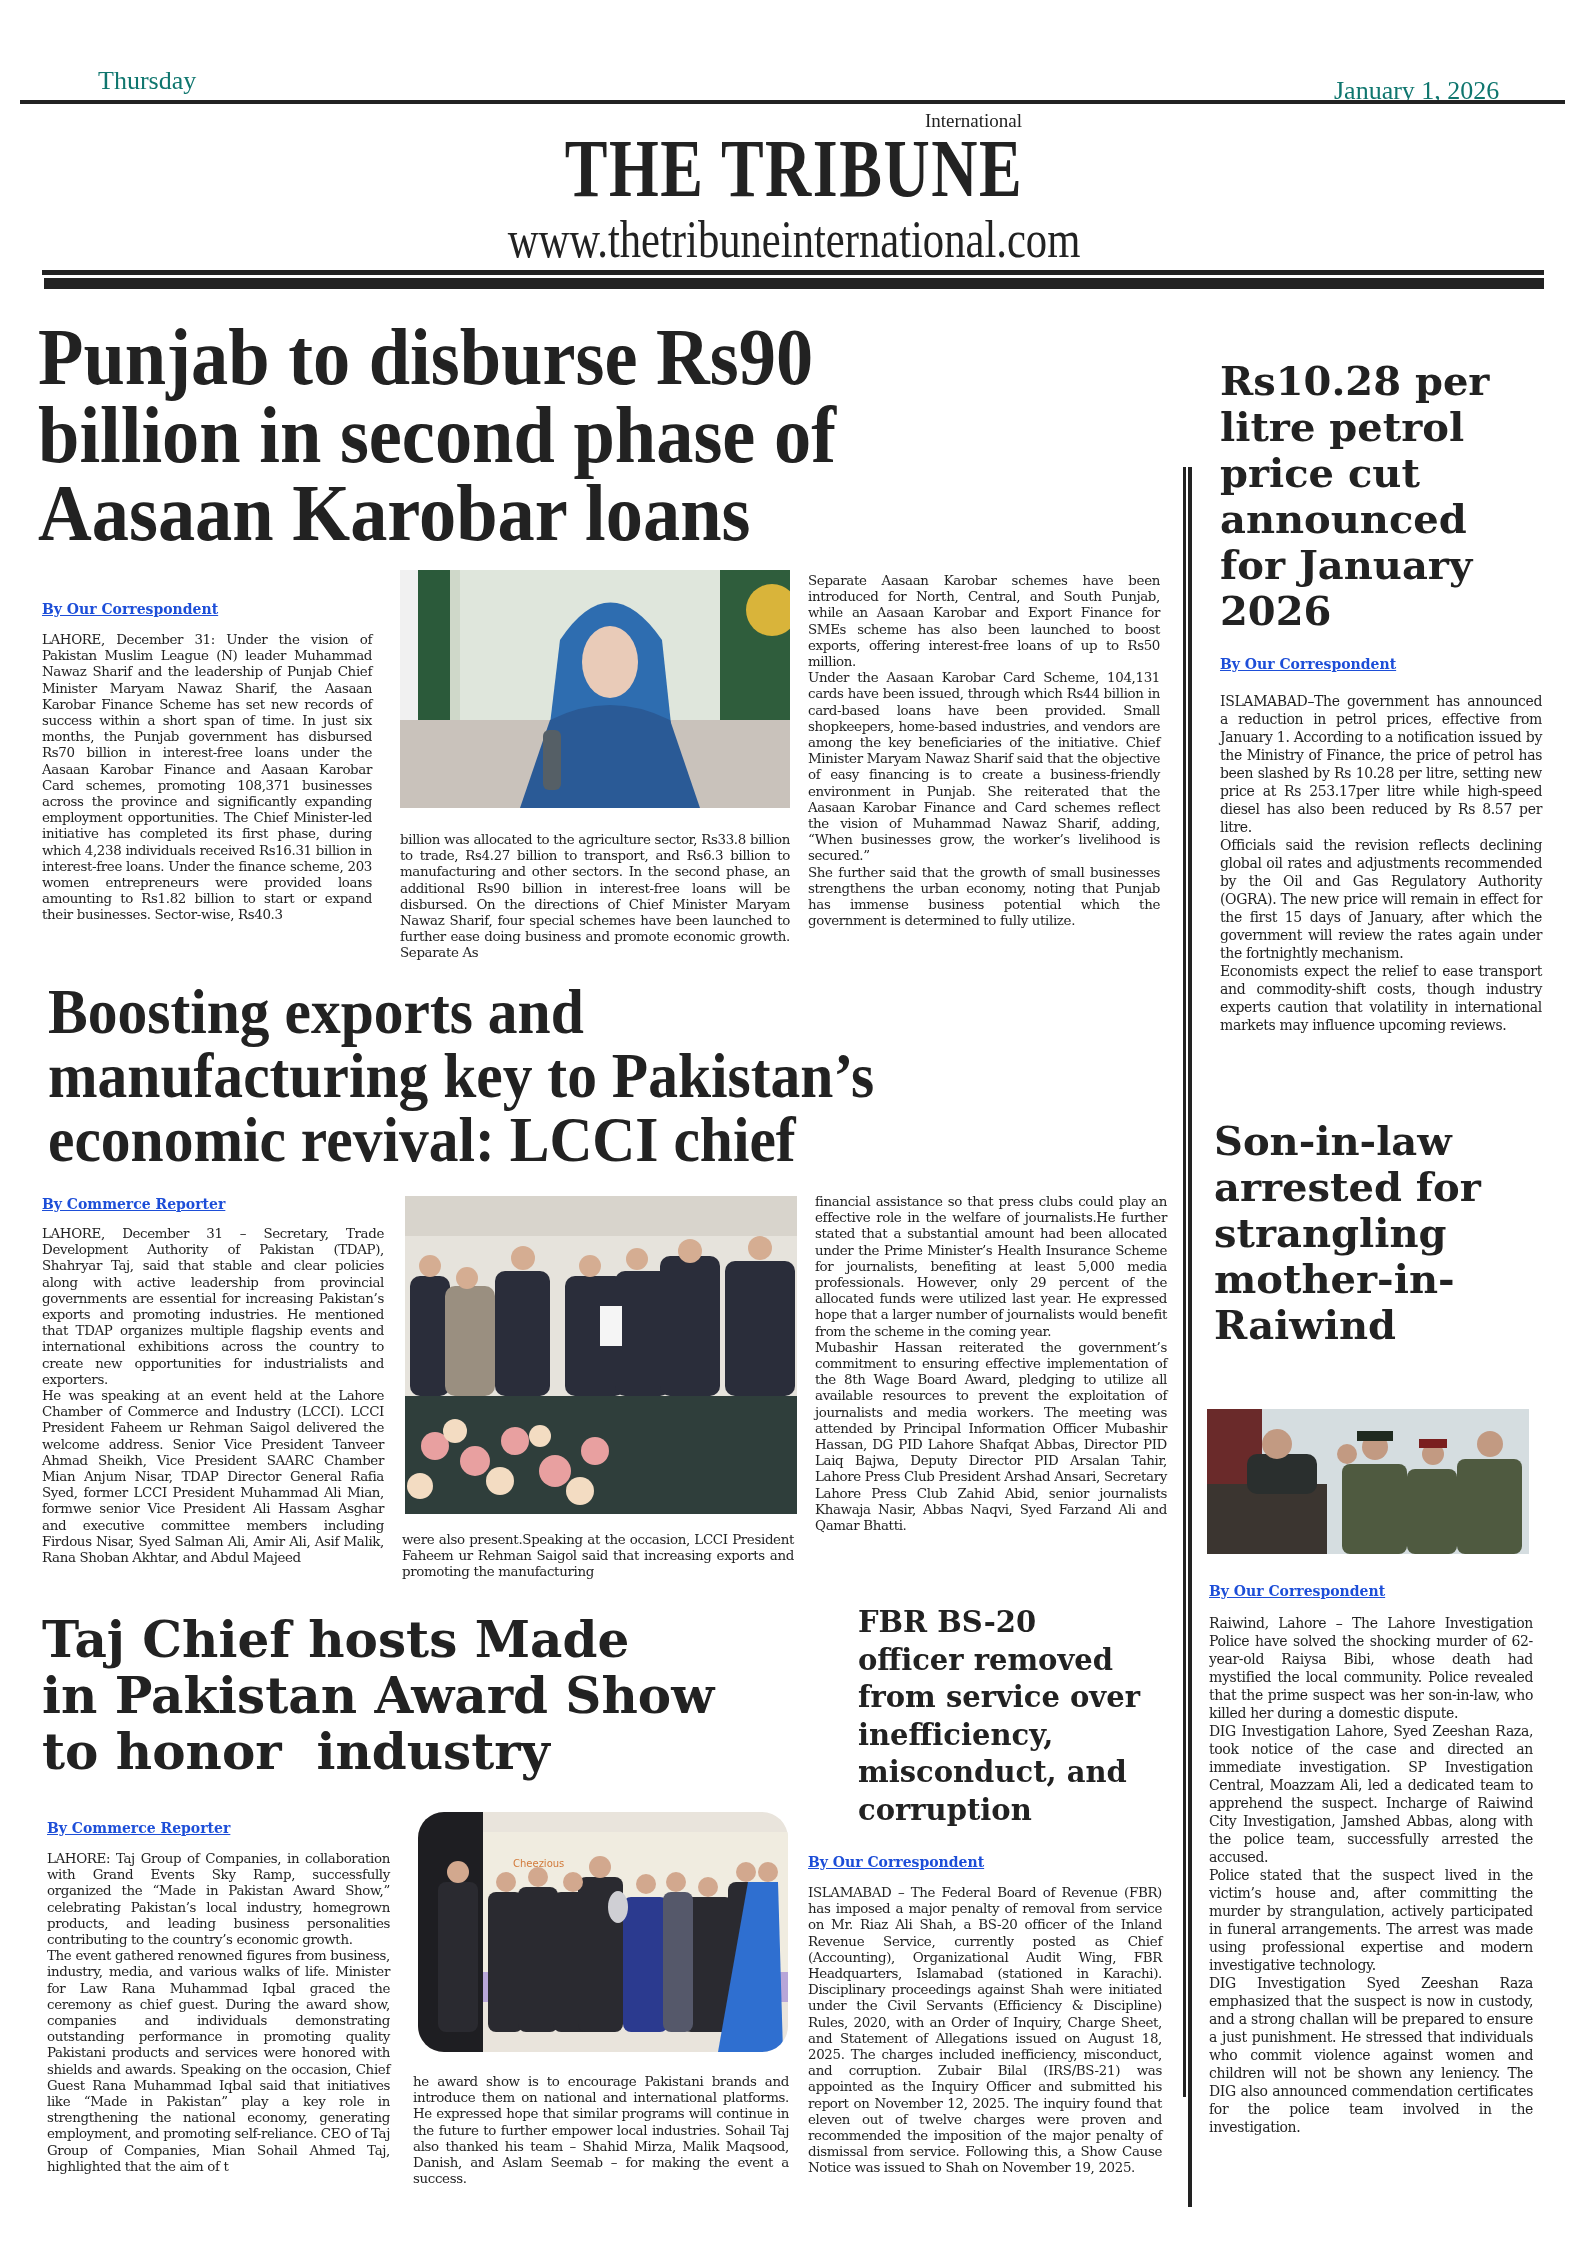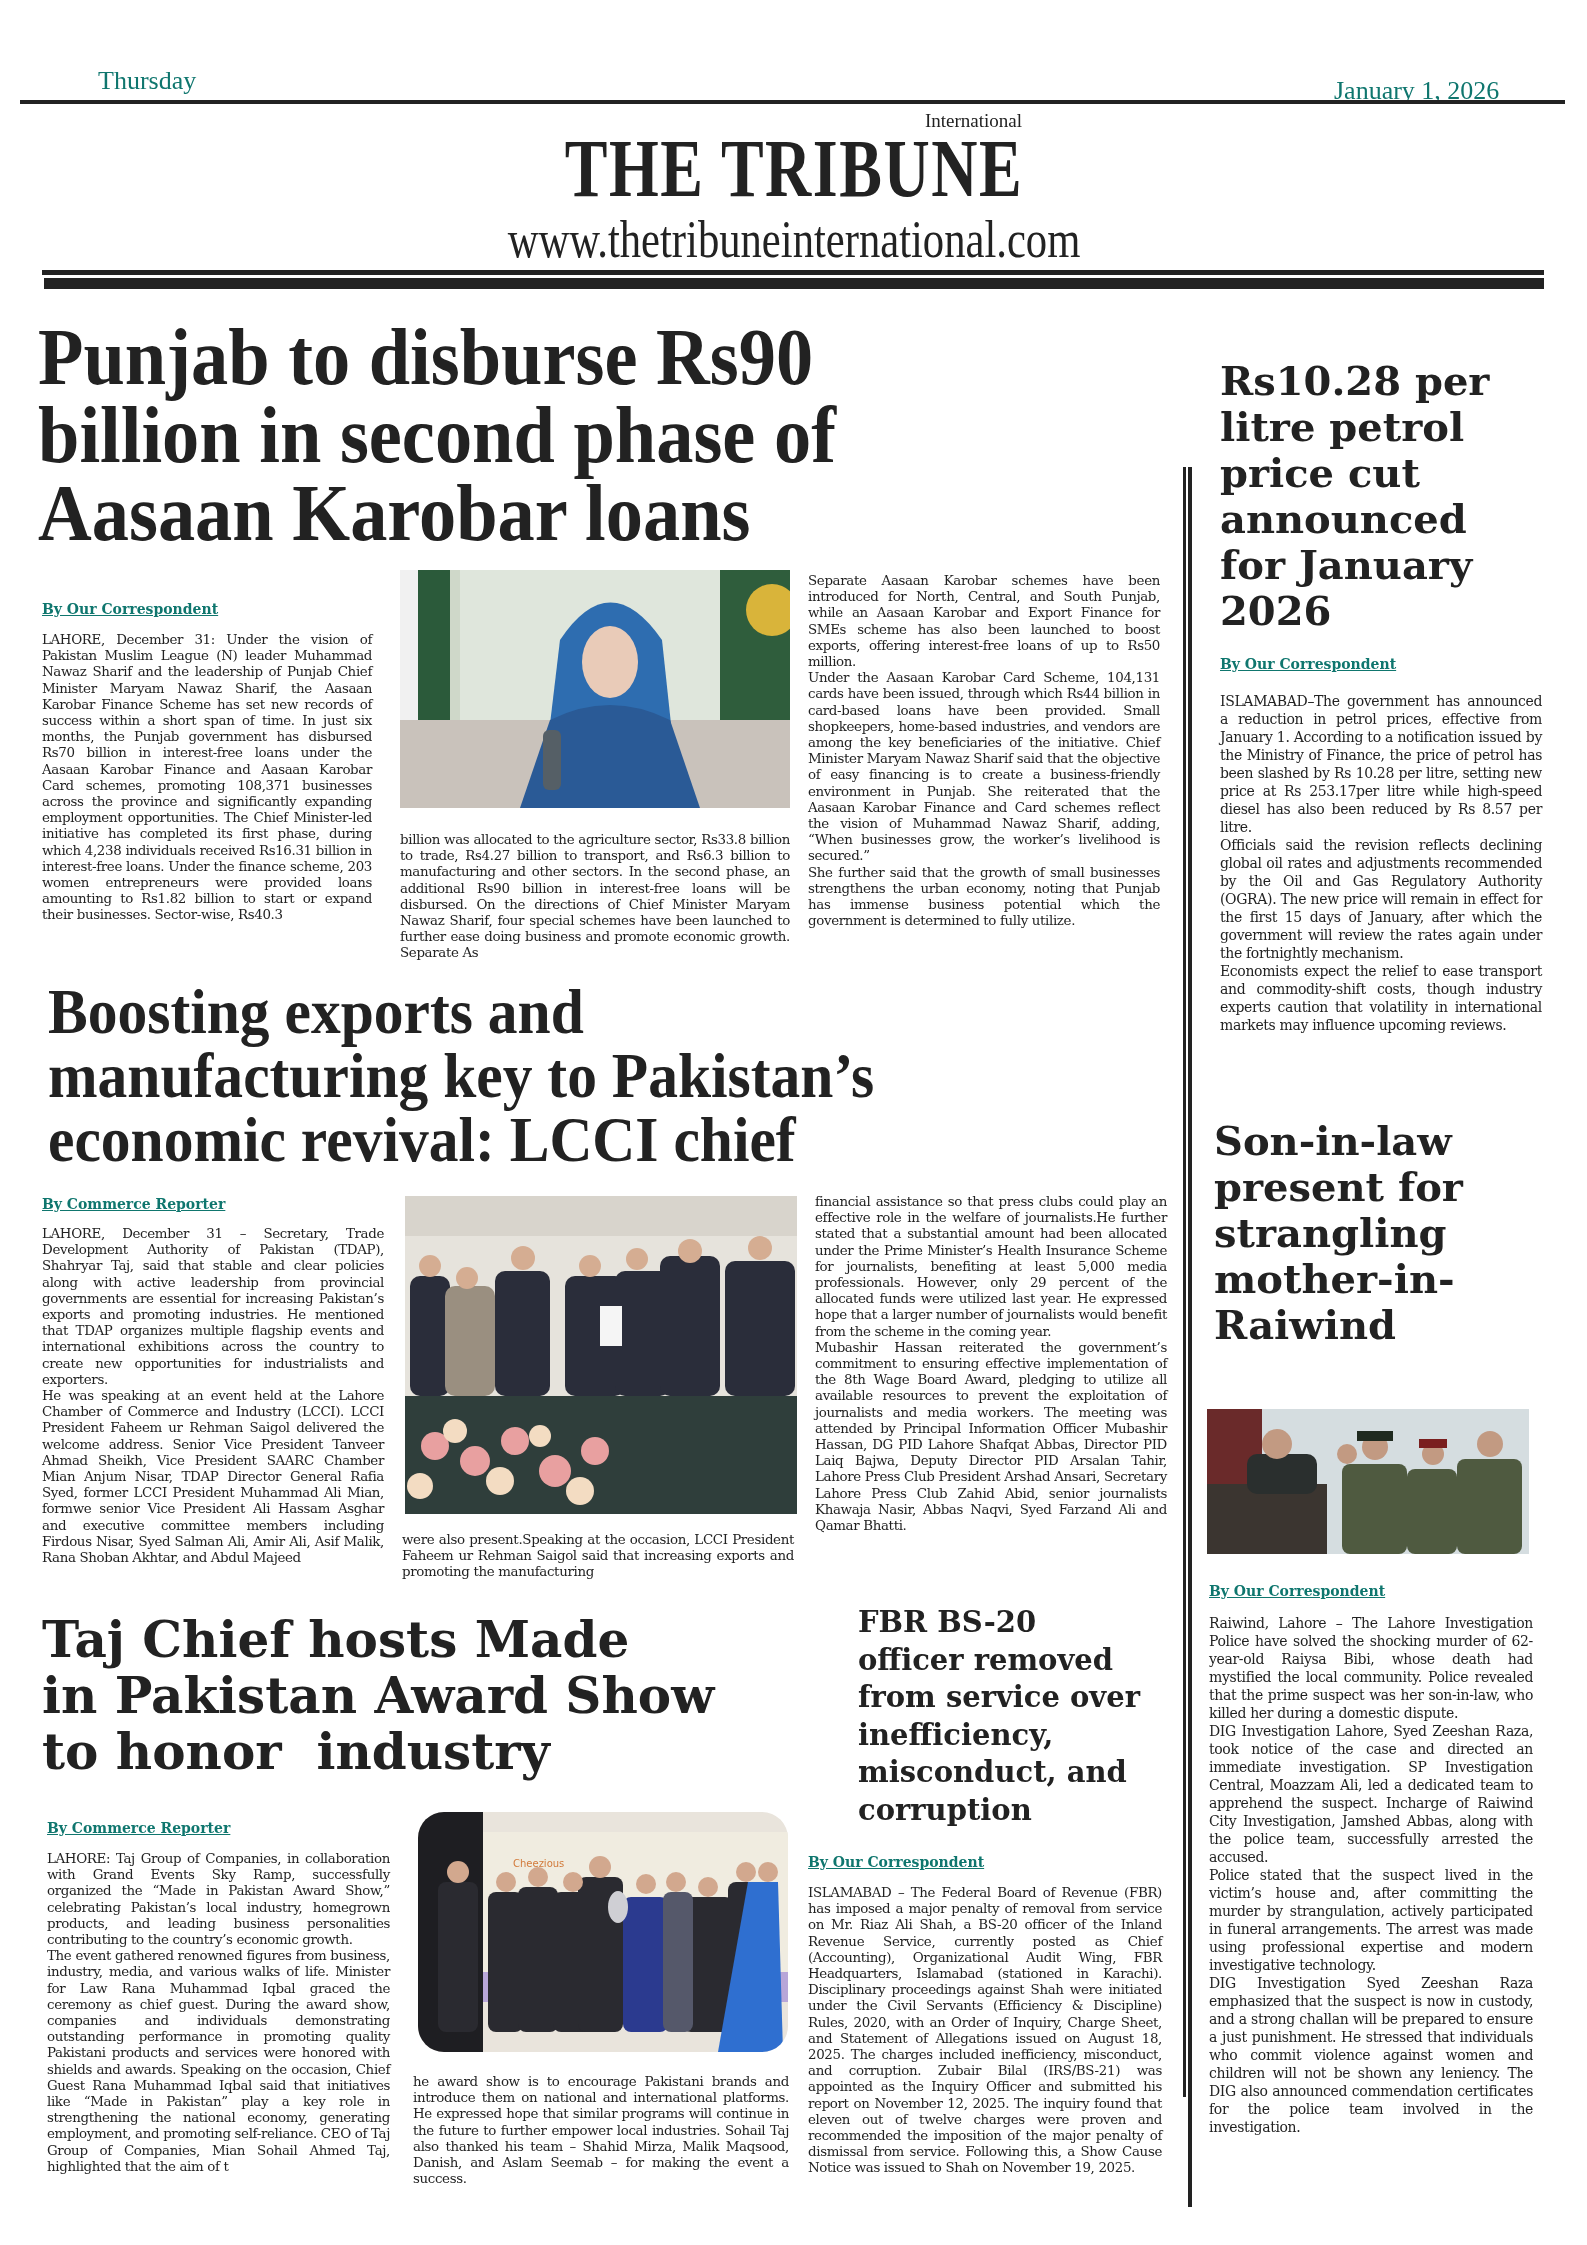--- a/index.html
+++ b/index.html
@@ -12,21 +12,21 @@
   .dayline { font-family: "Liberation Serif", serif; font-size: 26px; color: #0f766e; }
   .rule { background: #222; }
   .intl { font-family: "Liberation Serif", serif; font-size: 19px; color: #222; }
   .title { font-family: "Liberation Serif", serif; font-size: 82px; font-weight: bold; letter-spacing: 2px; color: #222; transform: scaleX(0.78); transform-origin: center; white-space: nowrap; text-align: center; }
   .url { font-family: "Liberation Serif", serif; font-size: 52px; color: #222; transform: scaleX(0.82); transform-origin: center; white-space: nowrap; text-align: center; }
 
   
   .hl-condensed { font-family: "Liberation Serif", serif; font-weight: bold; color: #222; white-space: nowrap; transform-origin: left top; }
   .hl-serif { font-family: "DejaVu Serif", serif; font-weight: bold; color: #222; line-height: 1.0; }
 
-  .byline { font-family: "DejaVu Serif", serif; font-size: 14px; font-weight: bold; text-decoration: underline; color: #0f766e; }
+  .byline { font-family: "DejaVu Serif", serif; font-size: 14px; font-weight: bold; text-decoration: underline; color: #1d4ed8; }
 
   .body { font-family: "DejaVu Serif", serif; font-size: 13.4px; line-height: 16.2px; text-align: justify; color: #222; letter-spacing: -0.35px; }
   .body p { margin: 0; }
 
   .photo { overflow: hidden; }
   .vline { background: #222; }
 </style>
 </head>
 <body>
 
@@ -151,21 +151,21 @@
 
   <div class="abs body" style="left:815px; top:1194px; width:352px;">
     <p>financial assistance so that press clubs could play an effective role in the welfare of journalists.He further stated that a substantial amount had been allocated under the Prime Minister’s Health Insurance Scheme for journalists, benefiting at least 5,000 media professionals. However, only 29 percent of the allocated funds were utilized last year. He expressed hope that a larger number of journalists would benefit from the scheme in the coming year.</p>
     <p>Mubashir Hassan reiterated the government’s commitment to ensuring effective implementation of the 8th Wage Board Award, pledging to utilize all available resources to prevent the exploitation of journalists and media workers. The meeting was attended by Principal Information Officer Mubashir Hassan, DG PID Lahore Shafqat Abbas, Director PID Laiq Bajwa, Deputy Director PID Arsalan Tahir, Lahore Press Club President Arshad Ansari, Secretary Lahore Press Club Zahid Abid, senior journalists Khawaja Nasir, Abbas Naqvi, Syed Farzand Ali and Qamar Bhatti.</p>
   </div>
 </section>
 
 <section>
   <div class="abs hl-serif" style="left:1214px; top:1118px; width:370px; font-size:40px; line-height:46px;">
     <div>Son-in-law</div>
-    <div>present for</div>
+    <div>arrested for</div>
     <div>strangling</div>
     <div>mother-in-</div>
     <div>Raiwind</div>
   </div>
   <div class="abs photo" style="left:1207px; top:1409px; width:322px; height:145px;">
     <svg width="322" height="145" viewBox="0 0 322 145">
       <rect width="322" height="145" fill="#d5dde0"></rect>
       <rect x="0" y="0" width="55" height="145" fill="#6a2a2a"></rect>
       <rect x="0" y="75" width="120" height="70" fill="#3b3530"></rect>
       <rect x="40" y="45" width="70" height="40" rx="10" fill="#2a2f2e"></rect>

